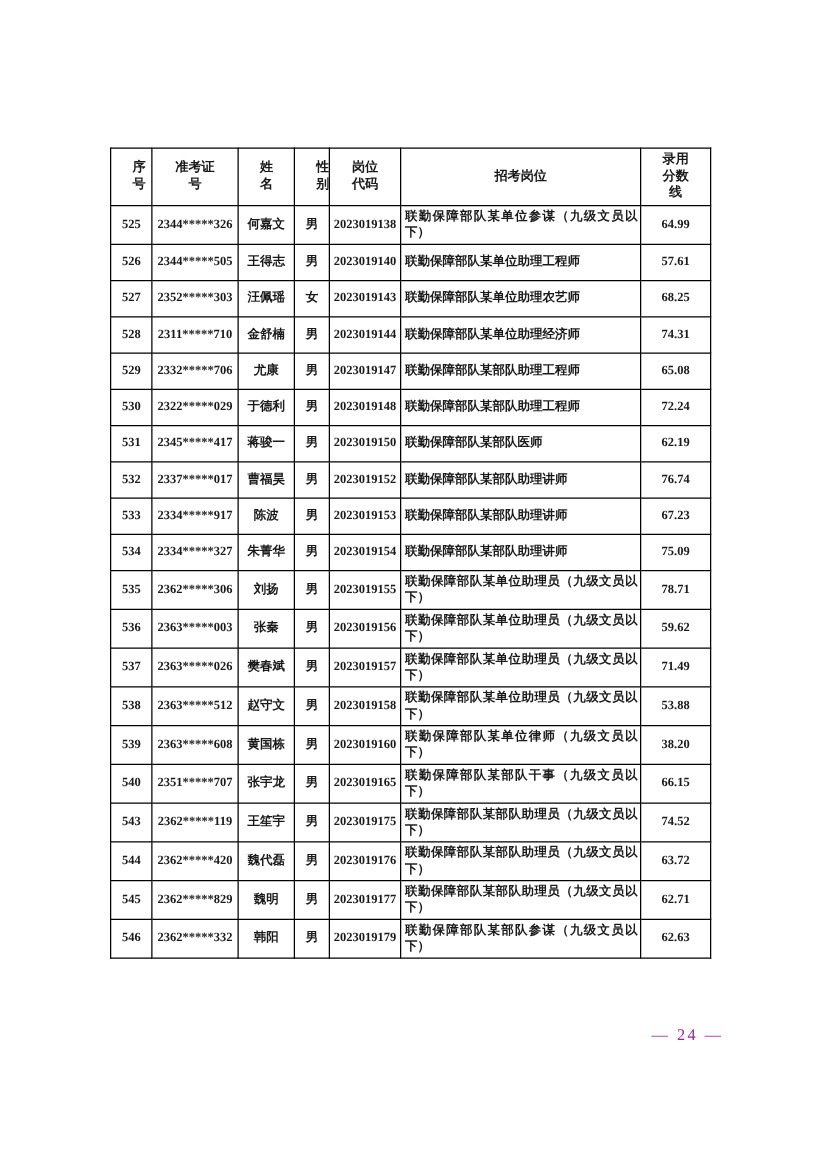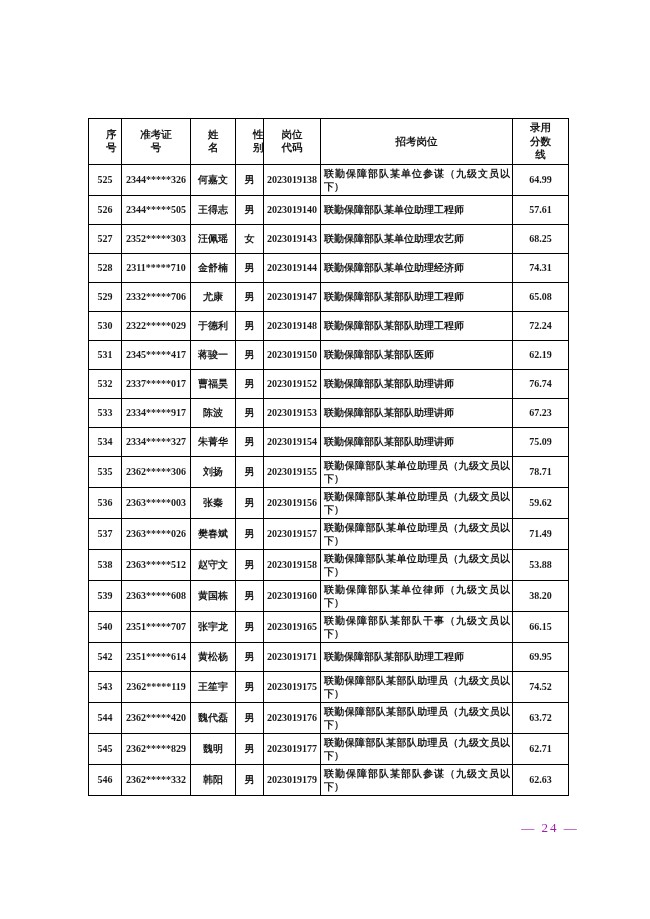--- a/index.html
+++ b/index.html
@@ -228,29 +228,20 @@
         <tr>
           <td>540</td>
           <td>2351*****707</td>
           <td>张宇龙</td>
           <td>男</td>
           <td>2023019165</td>
           <td class="pos">联勤保障部队某部队干事（九级文员以下）</td>
           <td>66.15</td>
         </tr>
         <tr>
-          <td>542</td>
-          <td>2351*****614</td>
-          <td>黄松杨</td>
-          <td>男</td>
-          <td>2023019171</td>
-          <td class="pos">联勤保障部队某部队助理工程师</td>
-          <td>69.95</td>
-        </tr>
-        <tr>
           <td>543</td>
           <td>2362*****119</td>
           <td>王笙宇</td>
           <td>男</td>
           <td>2023019175</td>
           <td class="pos">联勤保障部队某部队助理员（九级文员以下）</td>
           <td>74.52</td>
         </tr>
         <tr>
           <td>544</td>

